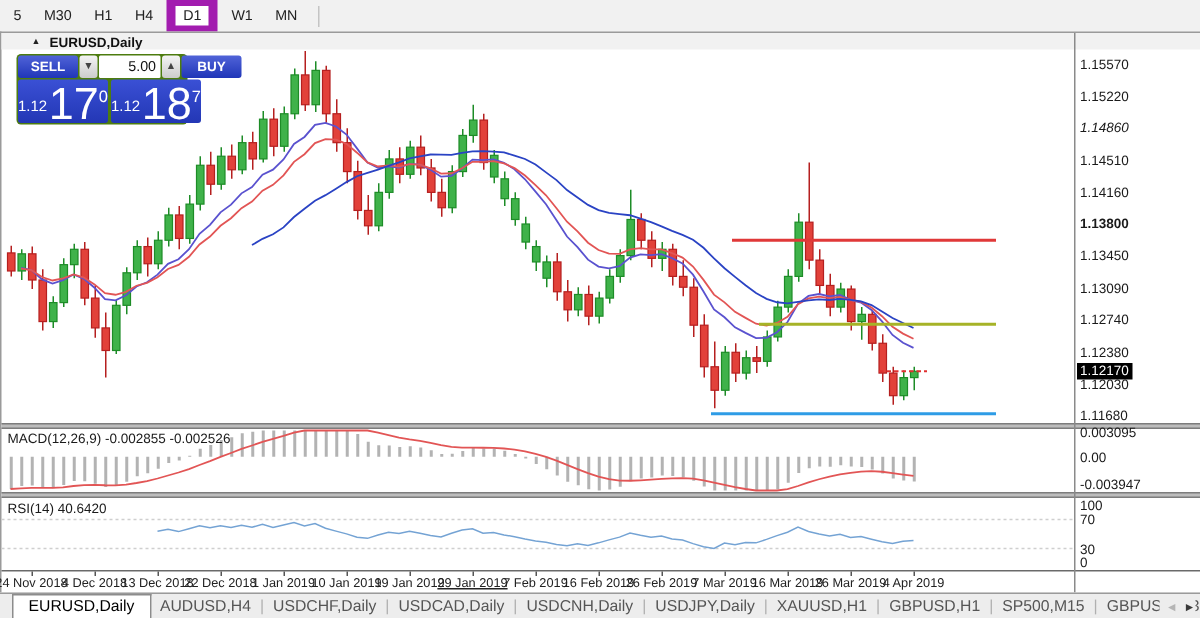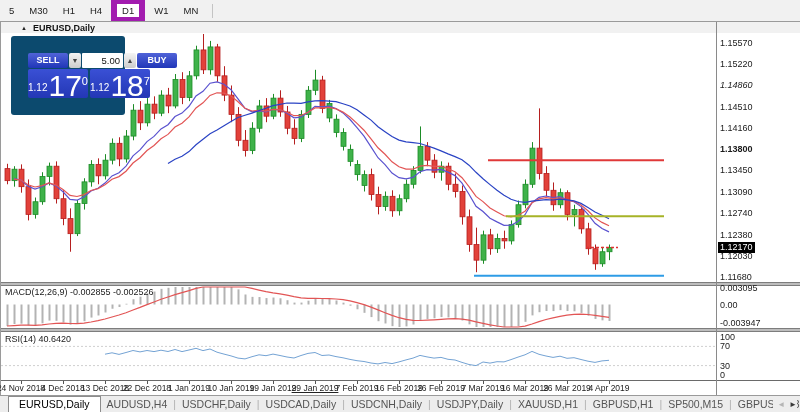--- a/index.html
+++ b/index.html
@@ -26,22 +26,22 @@
   svg.layer{position:absolute;left:0;}
   .panel-label{position:absolute;left:4px;font-size:9px;color:#1a1a1a;white-space:nowrap;}
   .axis-label{position:absolute;left:3px;font-size:9px;color:#1a1a1a;white-space:nowrap;line-height:10px;}
   #price-axis,#sub-axis{position:absolute;left:716px;top:0;width:83px;height:373px;}
   .cur-price-tag{position:absolute;left:1px;background:#000;color:#fff;font-size:9px;
                  line-height:11px;padding:0 2px;}
   .date-label{position:absolute;top:361px;width:60px;text-align:center;font-size:8.5px;
               color:#222;white-space:nowrap;}
   .date-tick{position:absolute;top:359px;width:1px;height:3px;background:#555;}
   
-  #trade-widget{position:absolute;left:10px;top:14px;width:114px;background:#0c4a6e;
-                border-radius:3px;padding:17px;box-sizing:border-box;}
+  #trade-widget{position:absolute;left:10px;top:14px;width:114px;background:#4d7c0f;
+                border-radius:3px;padding:1px;box-sizing:border-box;}
   #tw-row1{display:flex;height:15px;gap:1px;}
   .tw-btn{flex:0 0 40px;border:none;border-radius:2px;color:#fff;font-size:9px;font-weight:bold;
           background:linear-gradient(#5063d8,#2036b8);line-height:15px;text-align:center;padding:0;cursor:pointer;}
   .tw-spin{flex:0 0 12px;border:none;border-radius:2px;background:linear-gradient(#f4f4f4,#cccccc);
            color:#444;font-size:7px;line-height:15px;text-align:center;padding:0;cursor:pointer;}
   #tw-volume{flex:1 1 auto;width:35px;border:none;border-radius:1px;font-size:9.5px;
              font-family:"Liberation Sans",sans-serif;text-align:right;padding:0 3px;color:#111;}
   #tw-row2{display:flex;gap:2px;margin-top:1px;}
   .tw-price{flex:1 1 50%;height:27px;border-radius:2px;background:linear-gradient(#3a50d5,#2337b5);
             color:#fff;display:flex;align-items:flex-end;justify-content:center;padding-bottom:2px;cursor:pointer;}

